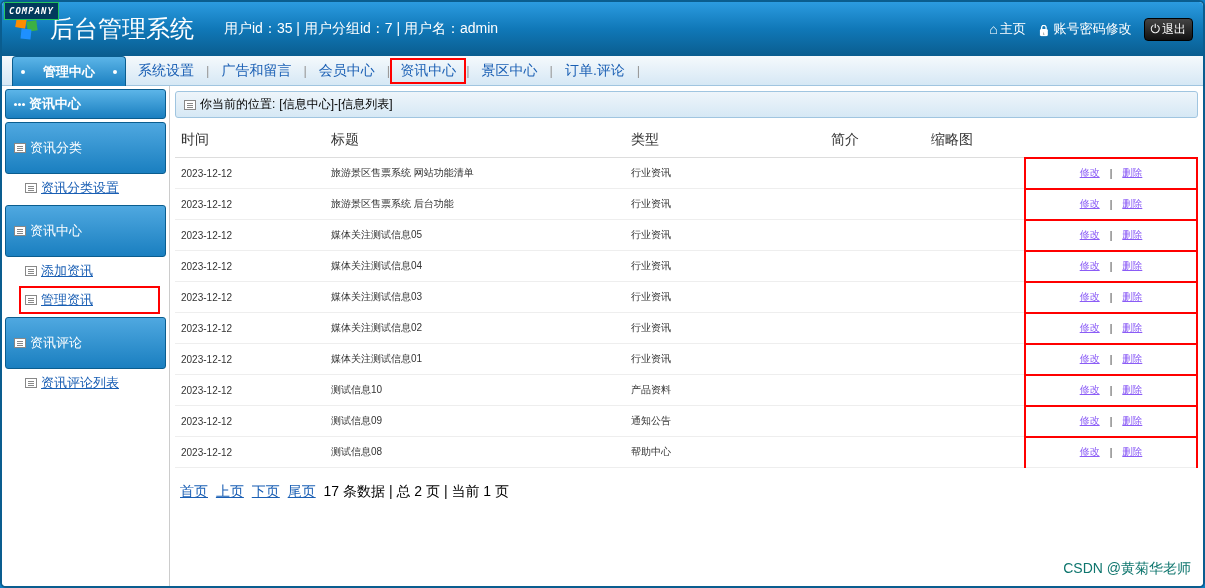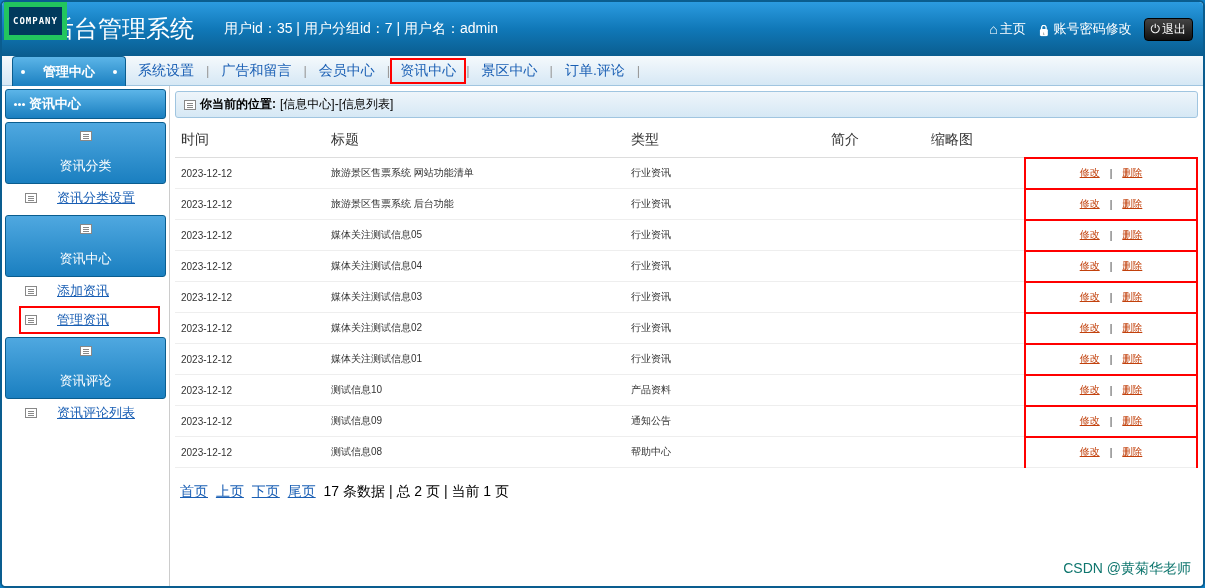--- a/index.html
+++ b/index.html
@@ -1,18 +1,18 @@
 <!DOCTYPE html>
 <html><head>
 <meta charset="utf-8">
 <style>
 * { margin: 0; padding: 0; box-sizing: border-box; }
 body { font-family: Arial, "Microsoft YaHei", sans-serif; font-size: 13px; background: #0d7fc5; width: 1205px; height: 588px; overflow: hidden; position: relative; }
 .window-border { border: 2px solid #0a5d8f; height: 588px; background: #fff; border-radius: 6px; overflow: hidden; position: relative; }
-.company-tag { position: absolute; top: 0; left: 2px; background: #013a5d; color: #fff; font-size: 9px; padding: 9px 4px; font-family: monospace; font-weight: bold; letter-spacing: 1px; border: 5px solid #22c55e; z-index: 10; }
+.company-tag { position: absolute; top: 0; left: 2px; background: #013a5d; color: #fff; font-size: 9px; padding: 3px 4px; font-family: monospace; font-weight: bold; letter-spacing: 1px; border: 1px solid #22c55e; z-index: 10; font-style: italic; }
 .header { background: linear-gradient(to bottom, #2b9be0 0%, #1078b8 50%, #0a5d8f 100%); height: 54px; display: flex; align-items: center; color: #fff; padding: 16px 10px; position: relative; }
 .logo-icon { width: 30px; height: 30px; margin-right: 8px; position: relative; display: flex; align-items: center; justify-content: center; }
 .logo-icon svg { width: 28px; height: 28px; }
 .header-title { font-size: 24px; font-weight: normal; margin-right: 30px; }
 .header-info { font-size: 14px; }
 .header-right { position: absolute; right: 10px; display: flex; align-items: center; gap: 12px; font-size: 13px; }
 .header-right a { color: #fff; text-decoration: none; display: inline-flex; align-items: center; gap: 2px; }
 .logout-btn { background: linear-gradient(to bottom, #444, #111); border: 1px solid #000; color: #fff; padding: 2px 6px; border-radius: 4px; font-size: 12px; display: inline-flex; align-items: center; gap: 2px; cursor: pointer; }
 .topnav { background: linear-gradient(to bottom, #f5f9fc, #d6e8f5); height: 30px; display: flex; border-bottom: 1px solid #a0c5e0; }
 .topnav-tab { background: linear-gradient(to bottom, #5cb5e8, #1a7fc0); color: #fff; font-weight: bold; padding: 0 30px; display: flex; align-items: center; height: 30px; margin-left: 10px; border-radius: 4px 4px 0 0; border: 1px solid #0a5d8f; border-bottom: none; position: relative; }
@@ -20,33 +20,33 @@
 .topnav-tab::before { left: 8px; }
 .topnav-tab::after { right: 8px; }
 .topnav-links { display: flex; align-items: center; }
 .topnav-links a { color: #1a5fb4; text-decoration: none; padding: 0 12px; font-size: 14px; }
 .topnav-sep { color: #999; }
 .highlight-red { border: 2px solid red; padding: 2px 8px !important; }
 .body-wrap { display: flex; height: calc(100% - 84px); }
 .sidebar { width: 168px; background: #fff; border-right: 1px solid #ccc; }
 .sidebar-header { background: linear-gradient(to bottom, #5cb5e8, #1a7fc0); color: #fff; font-weight: bold; padding: 5px 8px; font-size: 13px; display: flex; align-items: center; gap: 4px; border: 1px solid #0a5d8f; margin: 3px; border-radius: 3px; }
 .sidebar-section { margin: 3px; }
-.sidebar-section-header { background: linear-gradient(to bottom, #4fa8e0, #1a7fc0); color: #fff; padding: 8px 8px; font-size: 13px; border: 1px solid #0a5d8f; border-radius: 3px; display: flex; align-items: center; gap: 16px; cursor: pointer; flex-direction: column; }
-.sidebar-item { padding: 5px 8px 5px 20px; display: flex; align-items: center; gap: 20px; }
+.sidebar-section-header { background: linear-gradient(to bottom, #4fa8e0, #1a7fc0); color: #fff; padding: 16px 8px; font-size: 13px; border: 1px solid #0a5d8f; border-radius: 3px; display: flex; align-items: center; gap: 4px; cursor: pointer; }
+.sidebar-item { padding: 5px 8px 5px 20px; display: flex; align-items: center; gap: 4px; }
 .sidebar-item a { color: #1a5fb4; text-decoration: underline; font-size: 13px; }
 .sidebar-item.highlight { border: 2px solid red; margin: 1px 6px 1px 14px; padding: 3px 4px; }
 .content { flex: 1; padding: 5px; overflow: auto; background: #fff; }
 .breadcrumb { background: linear-gradient(to bottom, #eef5fa, #d6e8f5); border: 1px solid #a0c5e0; padding: 4px 8px; font-size: 12px; display: flex; align-items: center; gap: 4px; border-radius: 3px; }
-.breadcrumb b { font-weight: bold; }
+.breadcrumb b { font-weight: normal; }
 .data-table { width: 100%; border-collapse: collapse; margin-top: 5px; }
 .data-table th { text-align: left; padding: 8px 6px; font-weight: normal; color: #333; font-size: 14px; border-bottom: 1px solid #ddd; }
 .data-table td { padding: 8px 6px; border-bottom: 1px solid #eee; font-size: 10px; color: #333; }
 .action-col { border: 2px solid red; padding: 0 !important; }
 .action-wrap { display: flex; align-items: center; justify-content: center; gap: 10px; padding: 6px; }
-.action-wrap a { color: #c2410c; text-decoration: underline; text-align: center; }
+.action-wrap a { color: #8b5cf6; text-decoration: underline; text-align: center; }
 .action-sep { color: #333; }
 .pagination { padding: 15px 5px; font-size: 14px; }
 .pagination a { color: #1a5fb4; text-decoration: underline; margin-right: 4px; }
 .watermark { position: absolute; bottom: 8px; right: 12px; color: #0f766e; font-size: 14px; }
 .mini-icon { display: inline-block; width: 12px; height: 10px; background: #fff; border: 1px solid #888; position: relative; }
 .mini-icon::before { content: ""; position: absolute; left: 2px; top: 2px; right: 2px; height: 1px; background: #888; box-shadow: 0 2px 0 #888, 0 4px 0 #888; }
 .dots-icon { display: inline-flex; gap: 1px; }
 .dots-icon span { width: 3px; height: 3px; background: #fff; border-radius: 50%; }
 .home-ico::before { content: "⌂"; font-size: 14px; }
 .lock-ico::before { content: "🔒"; font-size: 11px; filter: grayscale(1) brightness(2); }

